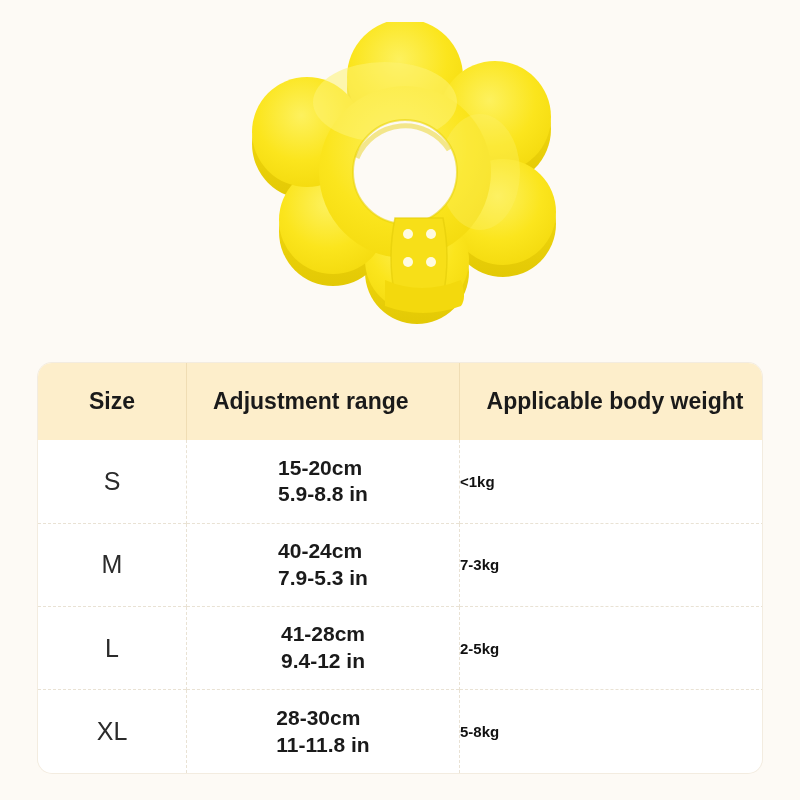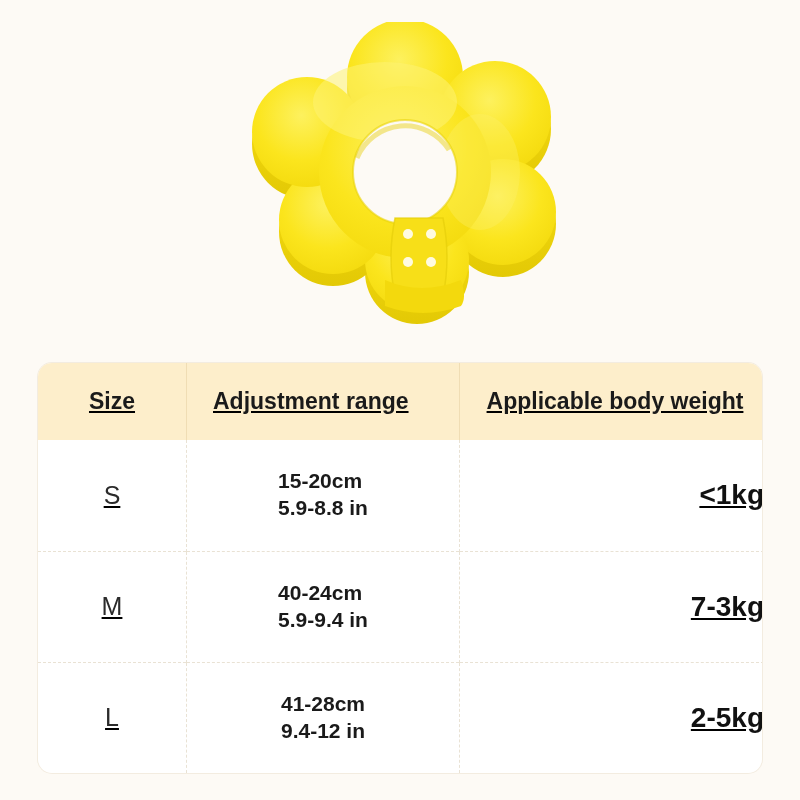--- a/index.html
+++ b/index.html
@@ -44,21 +44,20 @@
   .size-table {
     position: absolute;
     left: 38px;
     top: 363px;
     width: 724px;
     height: 410px;
     background: #ffffff;
     border-radius: 14px;
     box-shadow: 0 0 0 1px #f3ece0;
     overflow: hidden;
-    text-decoration: underline;
   }
   table.sizes {
     width: 100%;
     height: 100%;
     border-collapse: collapse;
     table-layout: fixed;
   }
   table.sizes thead th {
     background: #fdeecb;
     color: #1a1a1a;
@@ -100,22 +99,22 @@
   }
   tbody td.c-range {
     border-right: 1px dashed #e9e2d4;
     text-align: center;
     font-size: 21px;
     color: #1a1a1a;
     font-weight: bold;
     line-height: 1.28;
   }
   tbody td.c-weight {
-    text-align: right;
-    font-size: 28px;
+    text-align: left;
+    font-size: 15px;
     color: #111;
     font-weight: bold;
   }
   .range-lines span { display: block; }
   .range-lines { display: inline-block; text-align: left; }
 </style>
 </head>
 <body>
 
 <div class="page">
@@ -201,32 +200,42 @@
               <span>5.9-8.8 in</span>
             </span>
           </td>
           <td class="c-weight">&lt;1kg</td>
         </tr>
         <tr>
           <td class="c-size">M</td>
           <td class="c-range">
             <span class="range-lines">
               <span>40-24cm</span>
-              <span>5.9-9.4 in</span>
+              <span>7.9-5.3 in</span>
             </span>
           </td>
           <td class="c-weight">7-3kg</td>
         </tr>
         <tr>
           <td class="c-size">L</td>
           <td class="c-range">
             <span class="range-lines">
               <span>41-28cm</span>
               <span>9.4-12 in</span>
             </span>
           </td>
           <td class="c-weight">2-5kg</td>
+        </tr>
+        <tr>
+          <td class="c-size">XL</td>
+          <td class="c-range">
+            <span class="range-lines">
+              <span>28-30cm</span>
+              <span>11-11.8 in</span>
+            </span>
+          </td>
+          <td class="c-weight">5-8kg</td>
         </tr>
       </tbody>
     </table>
   </div>
 
 </div>
 
 </body></html>

